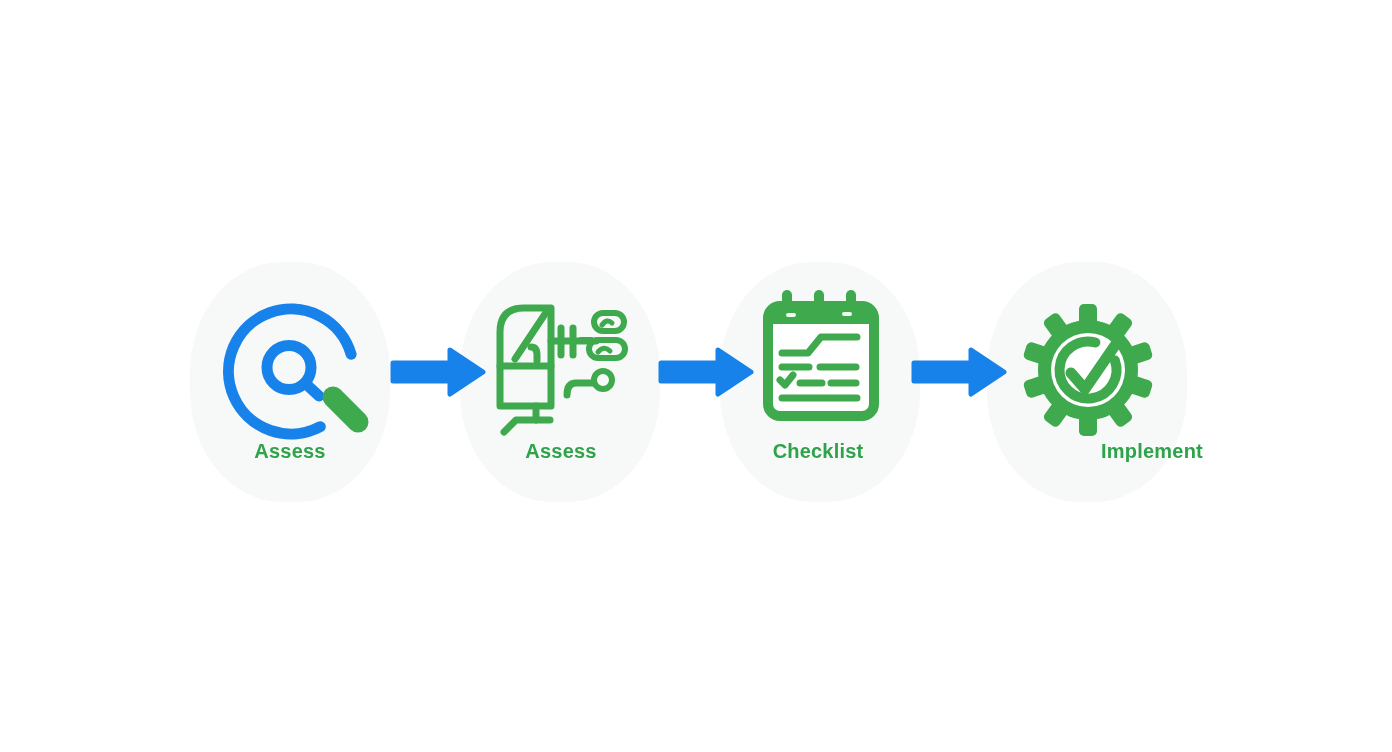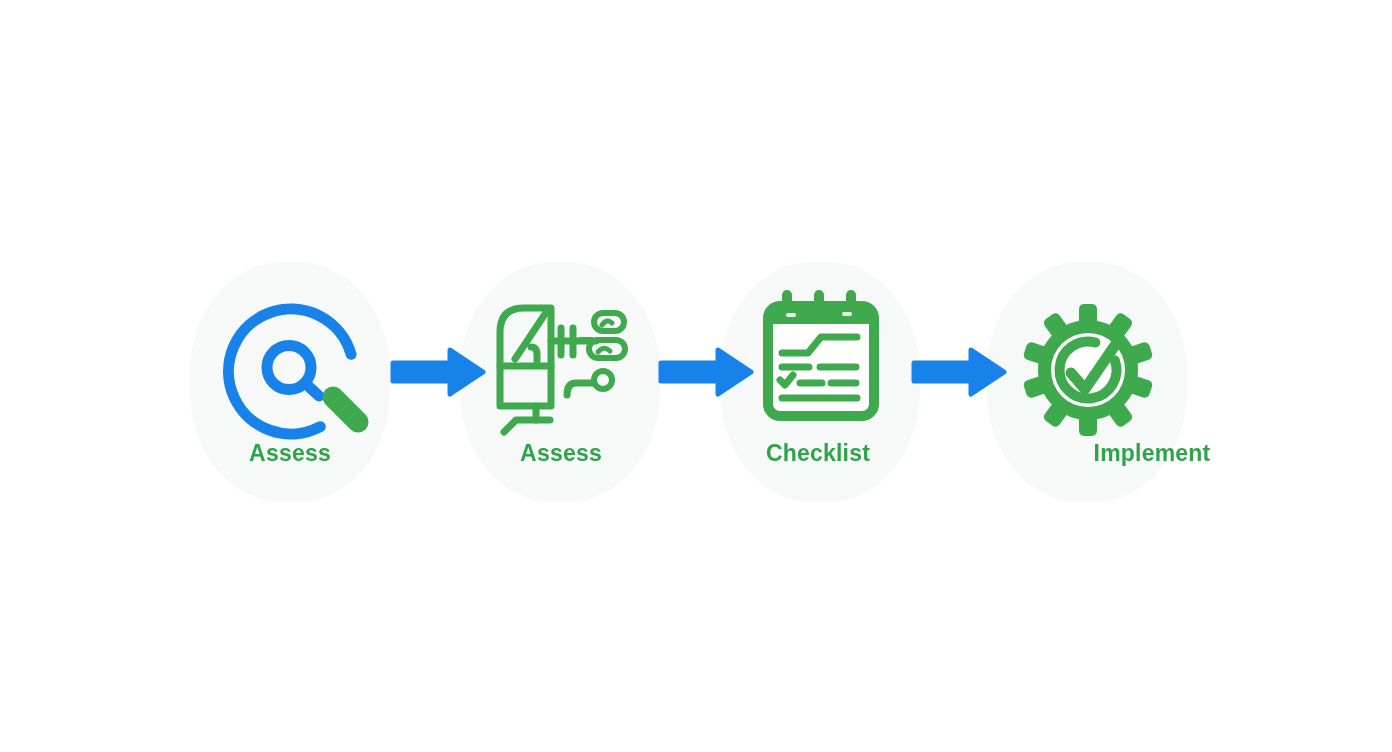--- a/index.html
+++ b/index.html
@@ -19,21 +19,21 @@
     position: absolute;
     width: 200px;
     height: 240px;
     border-radius: 46%;
     background: #f7f9f8;
   }
   .icon-svg { position: absolute; }
   .step-label {
     position: absolute;
     transform: translateX(-50%);
-    font-size: 23px;
+    font-size: 20px;
     font-weight: bold;
     color: #2ea34a;
     letter-spacing: 0.2px;
     white-space: nowrap;
   }
   .arrow-svg { position: absolute; }
 </style>
 </head>
 <body>
 

